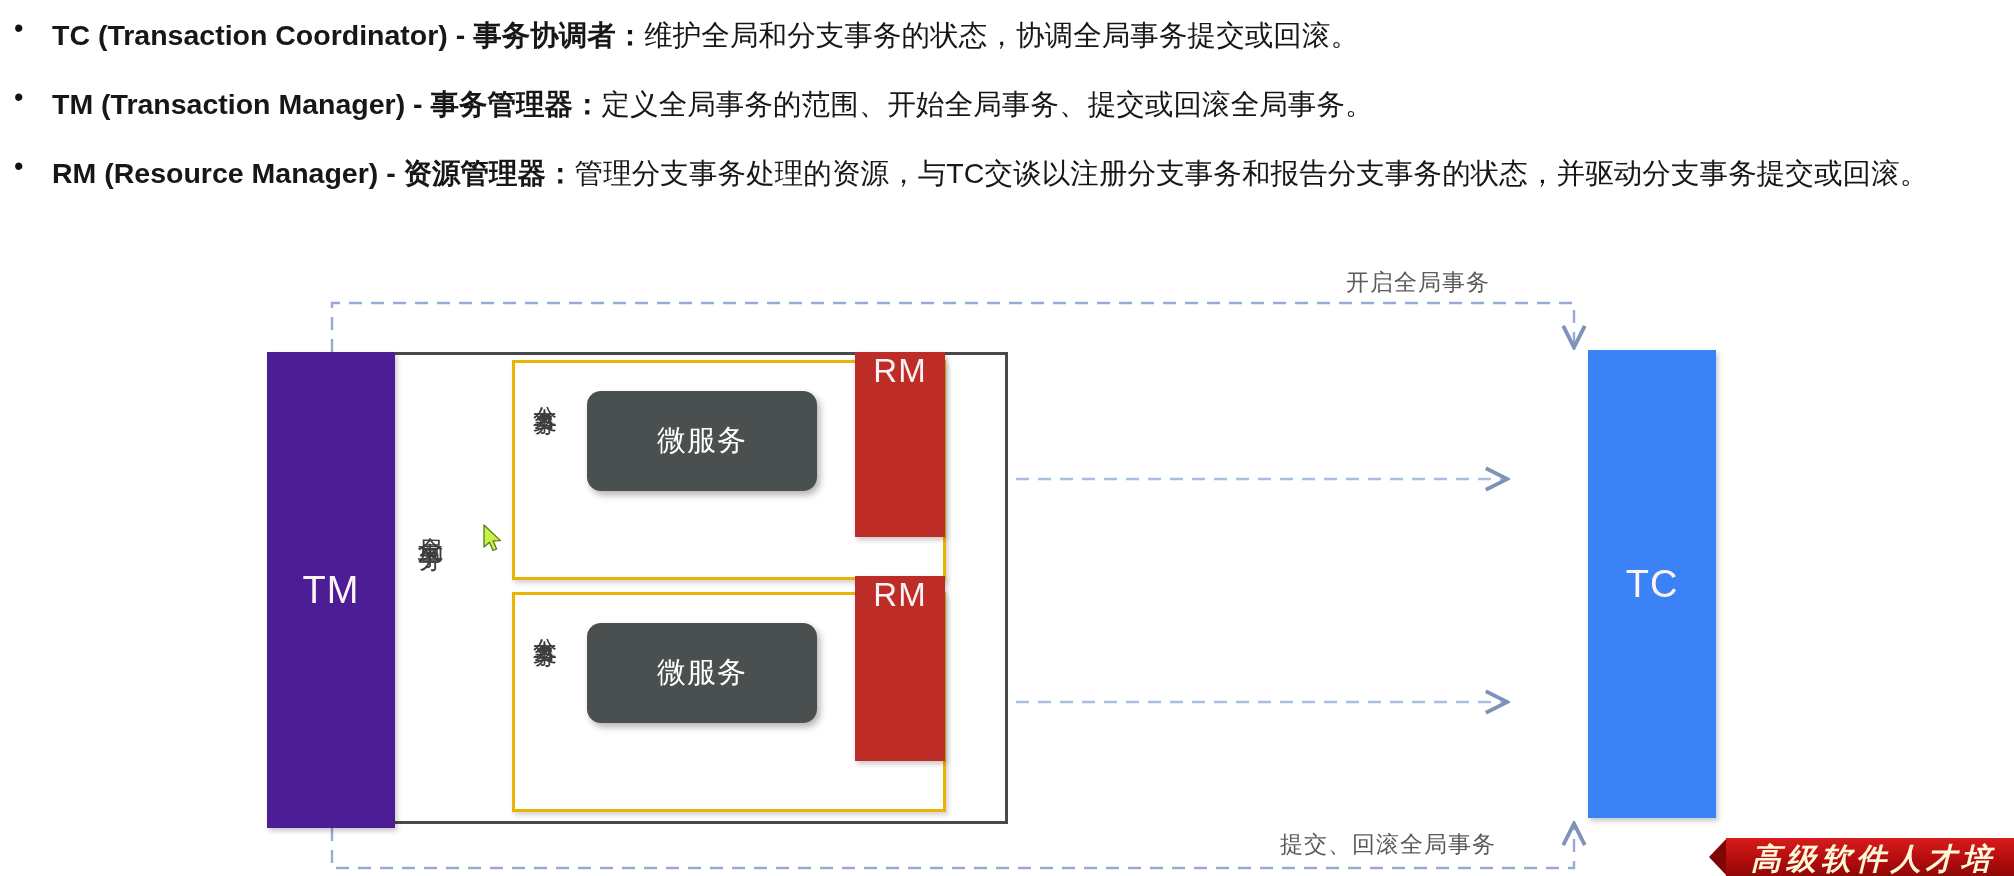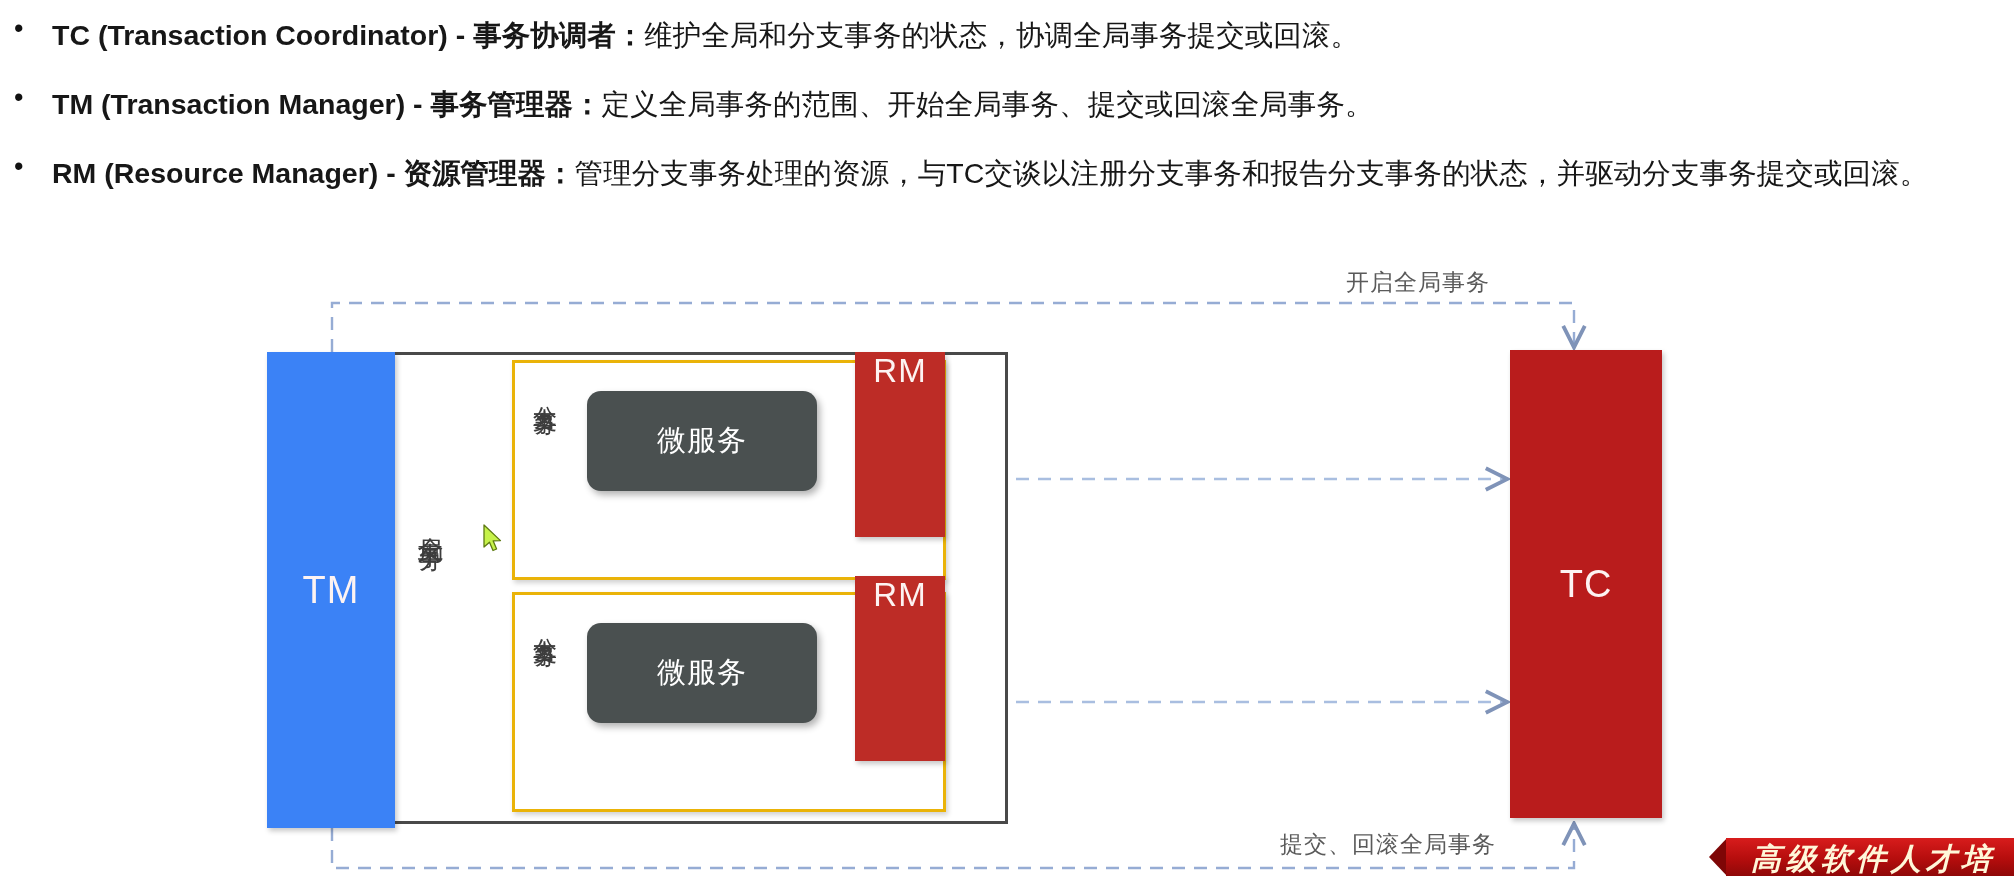--- a/index.html
+++ b/index.html
@@ -75,21 +75,21 @@
     box-sizing: border-box;
   }
 
   
   .tm-bar {
     position: absolute;
     left: 267px;
     top: 352px;
     width: 128px;
     height: 476px;
-    background: #3b82f6;
+    background: #4c1d95;
     box-shadow: 2px 3px 5px rgba(0,0,0,0.22);
   }
   .tm-bar .lbl {
     position: absolute;
     left: 0; right: 0;
     top: 50%;
     transform: translateY(-50%);
     text-align: center;
     color: #fdf3f2;
     font-size: 38px;
@@ -172,25 +172,25 @@
   .rm-bar.r2 { top: 576px; }
   .rm-bar .lbl {
     color: #fdf3f2;
     font-size: 33px;
     letter-spacing: 1px;
   }
 
   
   .tc-bar {
     position: absolute;
-    left: 1510px;
+    left: 1588px;
     top: 350px;
-    width: 152px;
+    width: 128px;
     height: 468px;
-    background: #b91c1c;
+    background: #3b82f6;
     box-shadow: 2px 3px 5px rgba(0,0,0,0.22);
   }
   .tc-bar .lbl {
     position: absolute;
     left: 0; right: 0;
     top: 50%;
     transform: translateY(-50%);
     text-align: center;
     color: #fdf3f2;
     font-size: 38px;

